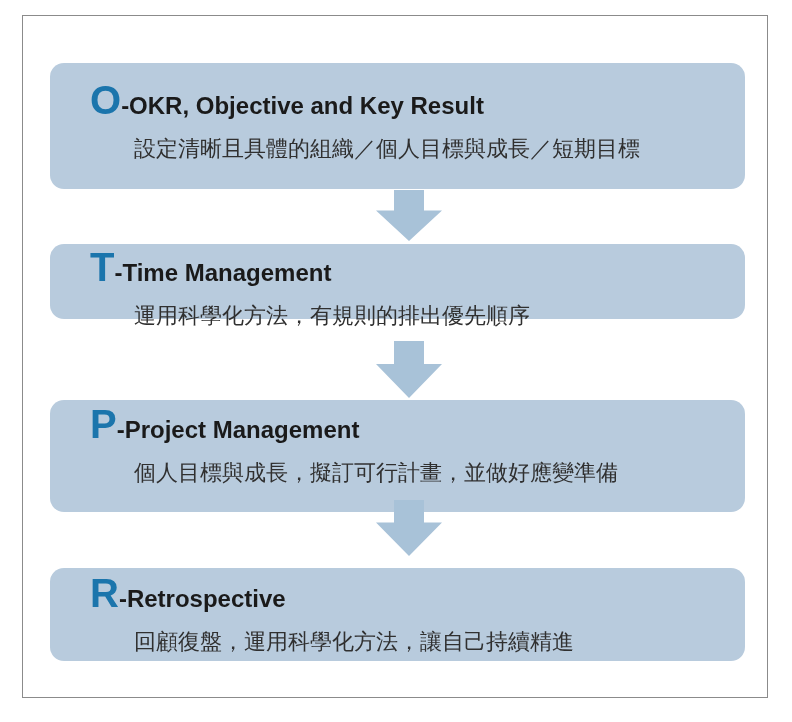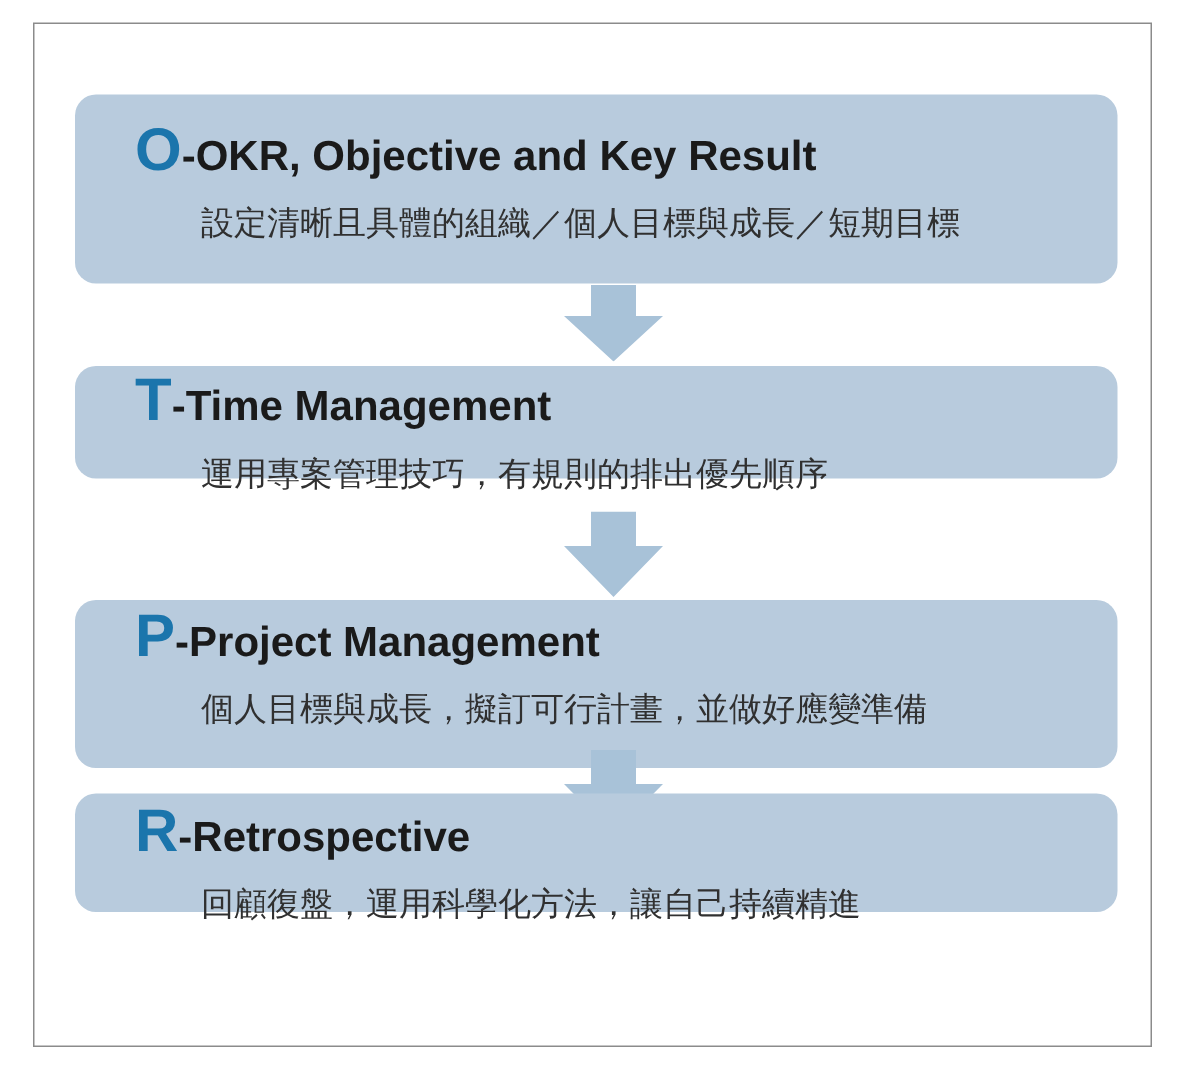--- a/index.html
+++ b/index.html
@@ -31,34 +31,34 @@
     position:absolute;
     left:50px;
     width:695px;
     background:var(--box-fill);
     border-radius:14px;
     box-sizing:border-box;
   }
   .step-box.first{top:63px;height:126px;padding-top:16px;}
   .step-box.second{top:244px;height:75px;padding-top:2px;}
   .step-box.third{top:400px;height:112px;padding-top:3px;}
-  .step-box.fourth{top:529px;height:79px;padding-top:4px;}
+  .step-box.fourth{top:568px;height:93px;padding-top:4px;}
   .step-title{
     padding-left:40px;
     line-height:42px;
     white-space:nowrap;
   }
   .step-letter{
     font-size:40px;
     font-weight:bold;
     color:var(--letter-color);
     letter-spacing:0;
   }
   .step-title-text{
-    font-size:28px;
+    font-size:24px;
     font-weight:bold;
     color:var(--title-color);
   }
   .step-description{
     margin-top:4px;
     padding-left:84px;
     font-size:22px;
     color:var(--description-color);
     font-family:Liberation Serif, serif;
     white-space:nowrap;
@@ -89,21 +89,21 @@
 <div class="down-arrow a1">
   <svg viewBox="0 0 66 52" preserveAspectRatio="none" aria-hidden="true">
     <polygon points="18,0 48,0 48,21 66,21 33,52 0,21 18,21" fill="currentColor"></polygon>
   </svg>
 </div>
 
 <div class="step-box second">
   <div class="step-title">
     <span class="step-letter">T</span><span class="step-title-text">-Time Management</span>
   </div>
-  <div class="step-description">運用專案管理技巧，有規則的排出優先順序</div>
+  <div class="step-description">運用科學化方法，有規則的排出優先順序</div>
 </div>
 
 <div class="down-arrow a2">
   <svg viewBox="0 0 66 52" preserveAspectRatio="none" aria-hidden="true">
     <polygon points="18,0 48,0 48,21 66,21 33,52 0,21 18,21" fill="currentColor"></polygon>
   </svg>
 </div>
 
 <div class="step-box third">
   <div class="step-title">

